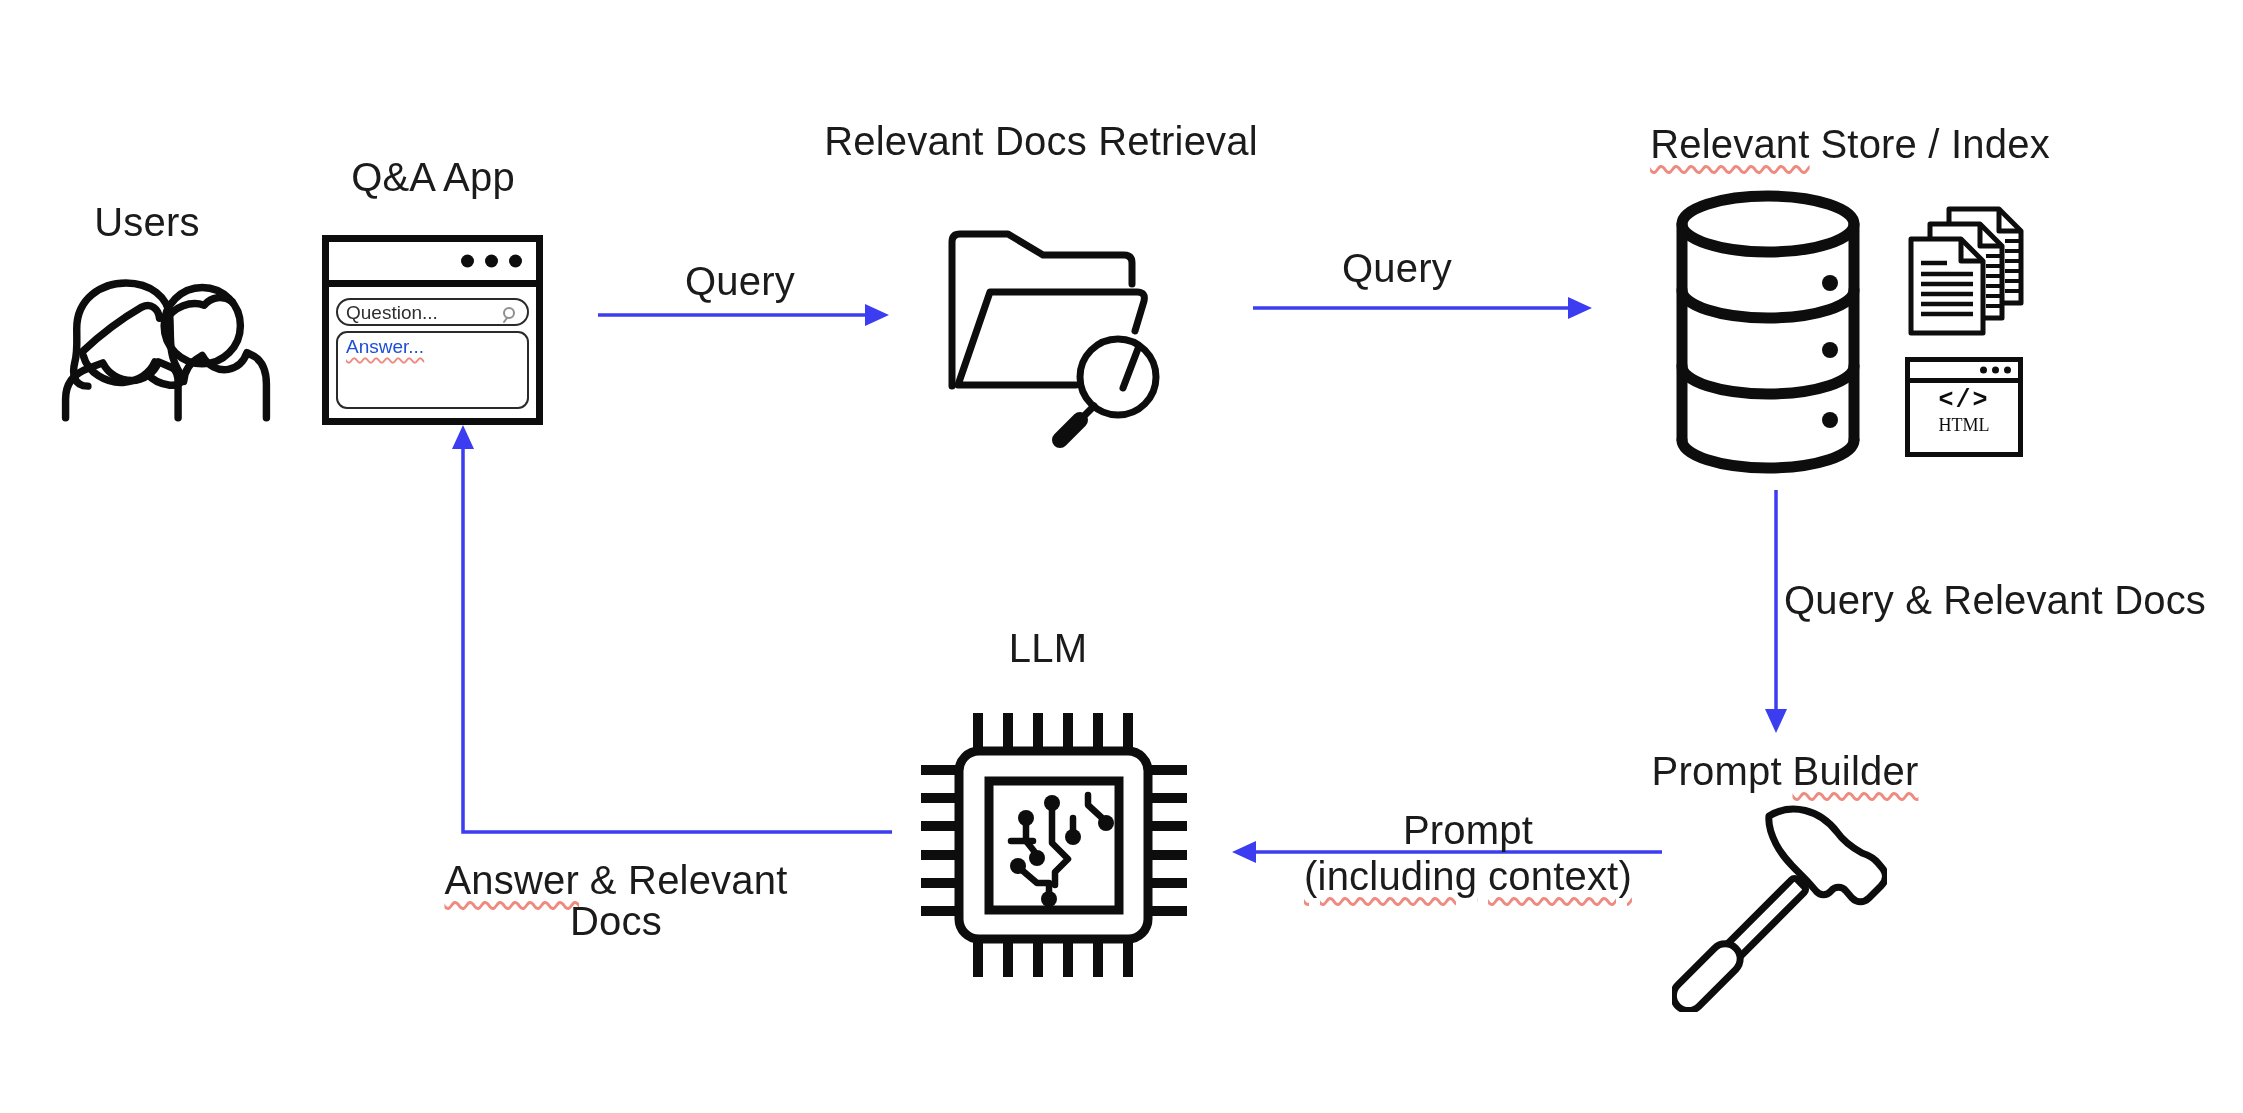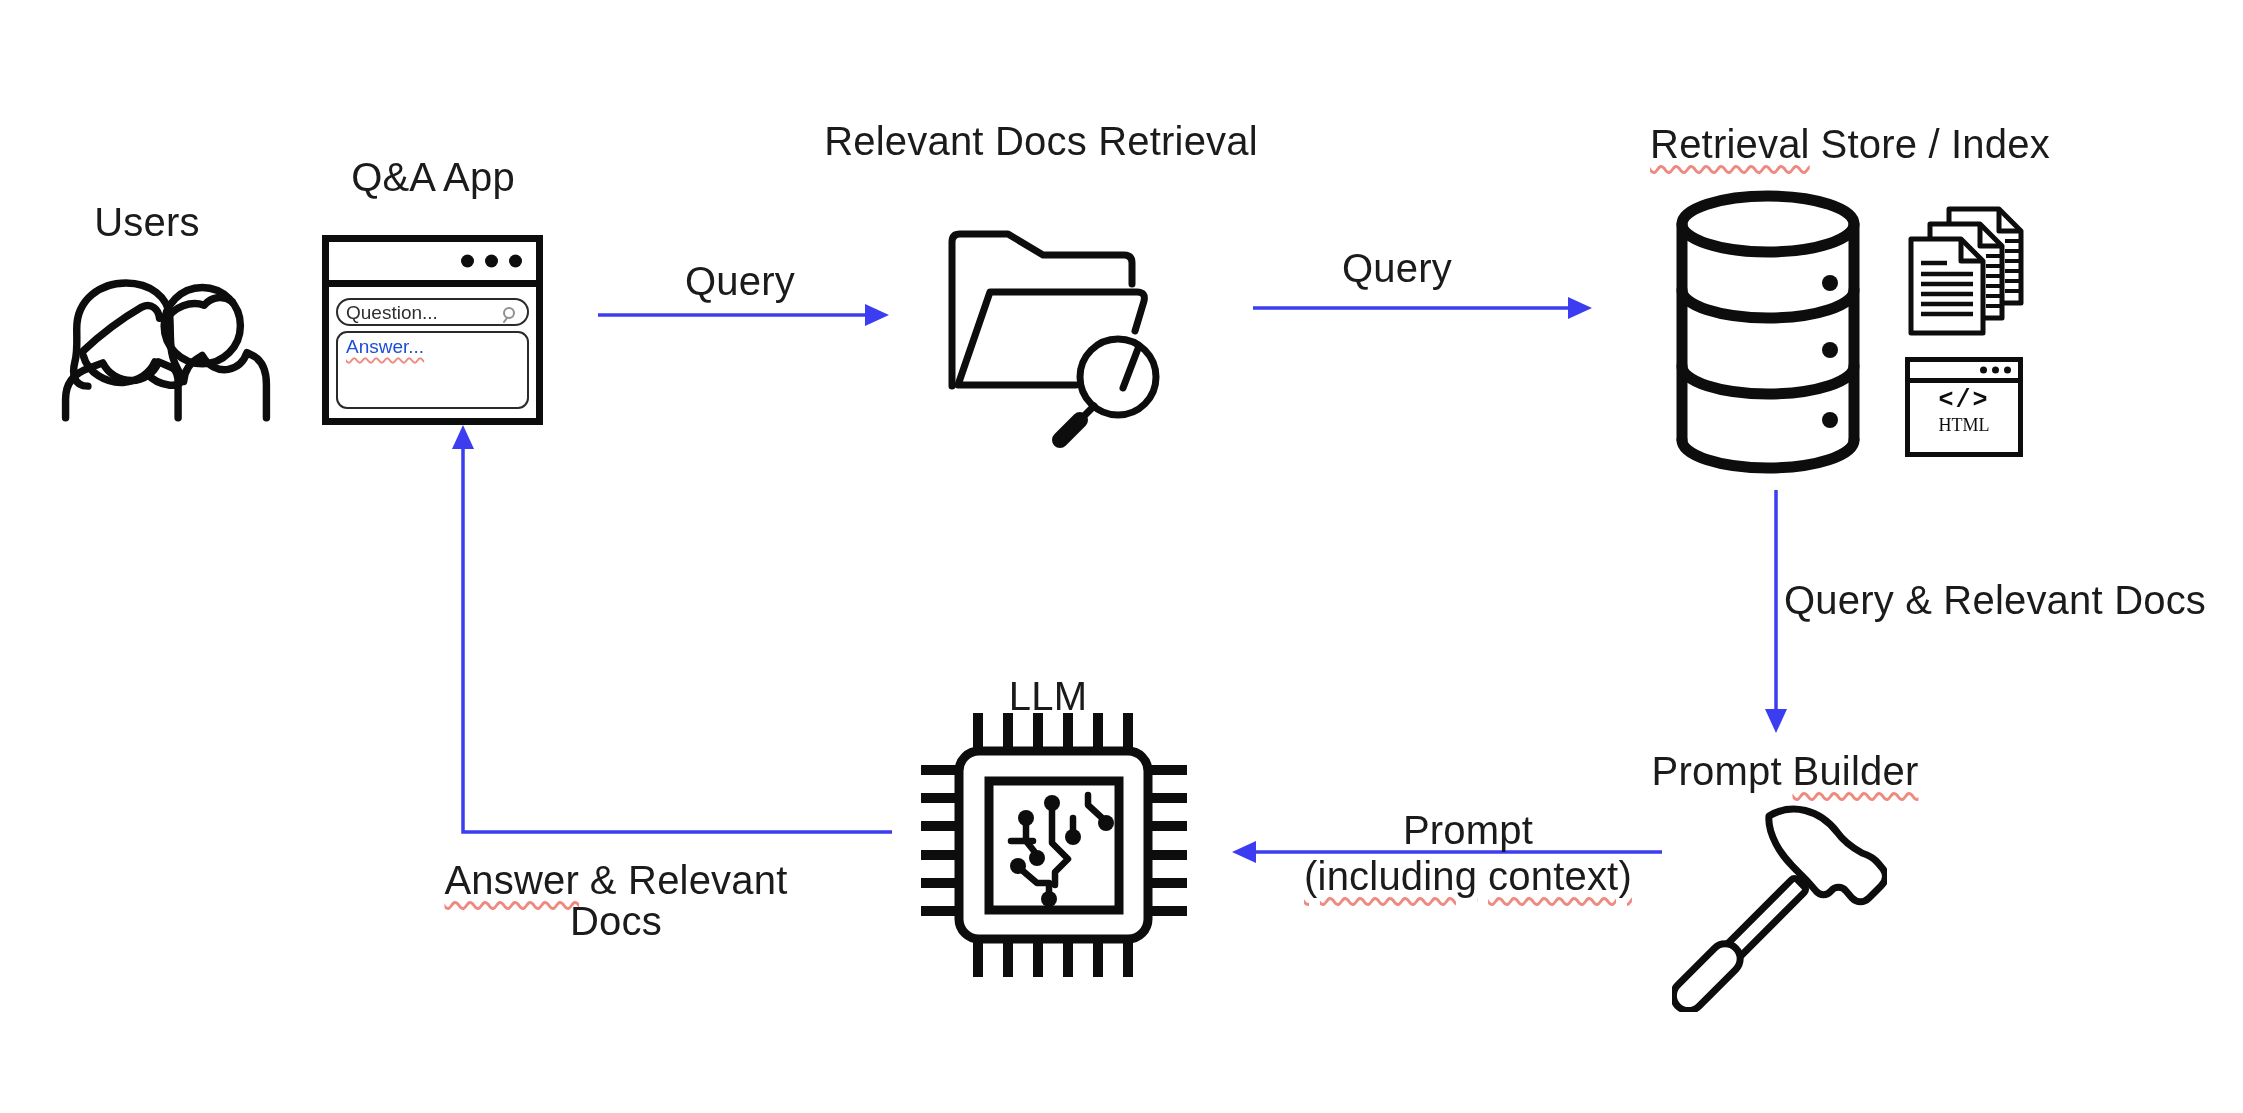--- a/index.html
+++ b/index.html
@@ -115,21 +115,21 @@
   <svg class="icon" style="left:942px;top:228px;" width="222" height="226" viewBox="0 0 222 226" stroke="currentColor" stroke-width="7" stroke-linecap="round" stroke-linejoin="round" fill="none">
     <path d="M10,158 L10,14 Q10,6 18,6 L66,6 L101,27 L182,27 Q190,27 190,35 L190,56"></path>
     <path d="M16,157 L48,64 L195,64 Q204,64 202,73 L193,103 M16,157 L134,157"></path>
     <circle cx="176" cy="149" r="38" fill="#ffffff"></circle>
     <path d="M197,118 L181,160"></path>
     <path d="M152,178 L144,186"></path>
     <path stroke-width="16" d="M138,192 L118,212"></path>
   </svg>
 
   <div class="lbl" style="left:1850px;top:144px;">
-    <span class="sq">Retrieval</span><span class="gap">Store / Index</span>
+    <span class="sq">Relevant</span><span class="gap">Store / Index</span>
   </div>
 
   <svg class="icon" style="left:1668px;top:190px;" width="200" height="290" viewBox="0 0 200 290" stroke="currentColor" stroke-width="11" fill="none" stroke-linecap="round">
     <ellipse cx="100" cy="34" rx="86" ry="28"></ellipse>
     <line x1="14" y1="34" x2="14" y2="250"></line>
     <line x1="186" y1="34" x2="186" y2="250"></line>
     <path d="M14,100 A86,28 0 0 0 186,100"></path>
     <path d="M14,176 A86,28 0 0 0 186,176"></path>
     <path d="M14,250 A86,28 0 0 0 186,250"></path>
     <g fill="currentColor" stroke="none">
@@ -213,21 +213,21 @@
       L137,83
       C126,71 112,60 104,44
       C99,34 96,25 97,16 Z"></path>
   </svg>
 
   <div class="lbl" style="left:1468px;top:830px;">Prompt</div>
   <div class="lbl" style="left:1468px;top:876px;">
     <span class="sq">(including</span><span class="gap sq">context)</span>
   </div>
 
-  <div class="lbl" style="left:1048px;top:648px;margin-top:48px;">LLM</div>
+  <div class="lbl" style="left:1048px;top:648px;">LLM</div>
 
   <svg class="icon" style="left:921px;top:713px;" width="266" height="264" viewBox="0 0 266 264" stroke="currentColor" fill="none" stroke-linecap="square">
 
     <g stroke-width="10">
       <line x1="57" y1="2" x2="57" y2="37"></line>
         <line x1="87" y1="2" x2="87" y2="37"></line>
       <line x1="117" y1="2" x2="117" y2="37"></line>
         <line x1="147" y1="2" x2="147" y2="37"></line>
       <line x1="177" y1="2" x2="177" y2="37"></line>
         <line x1="207" y1="2" x2="207" y2="37"></line>

